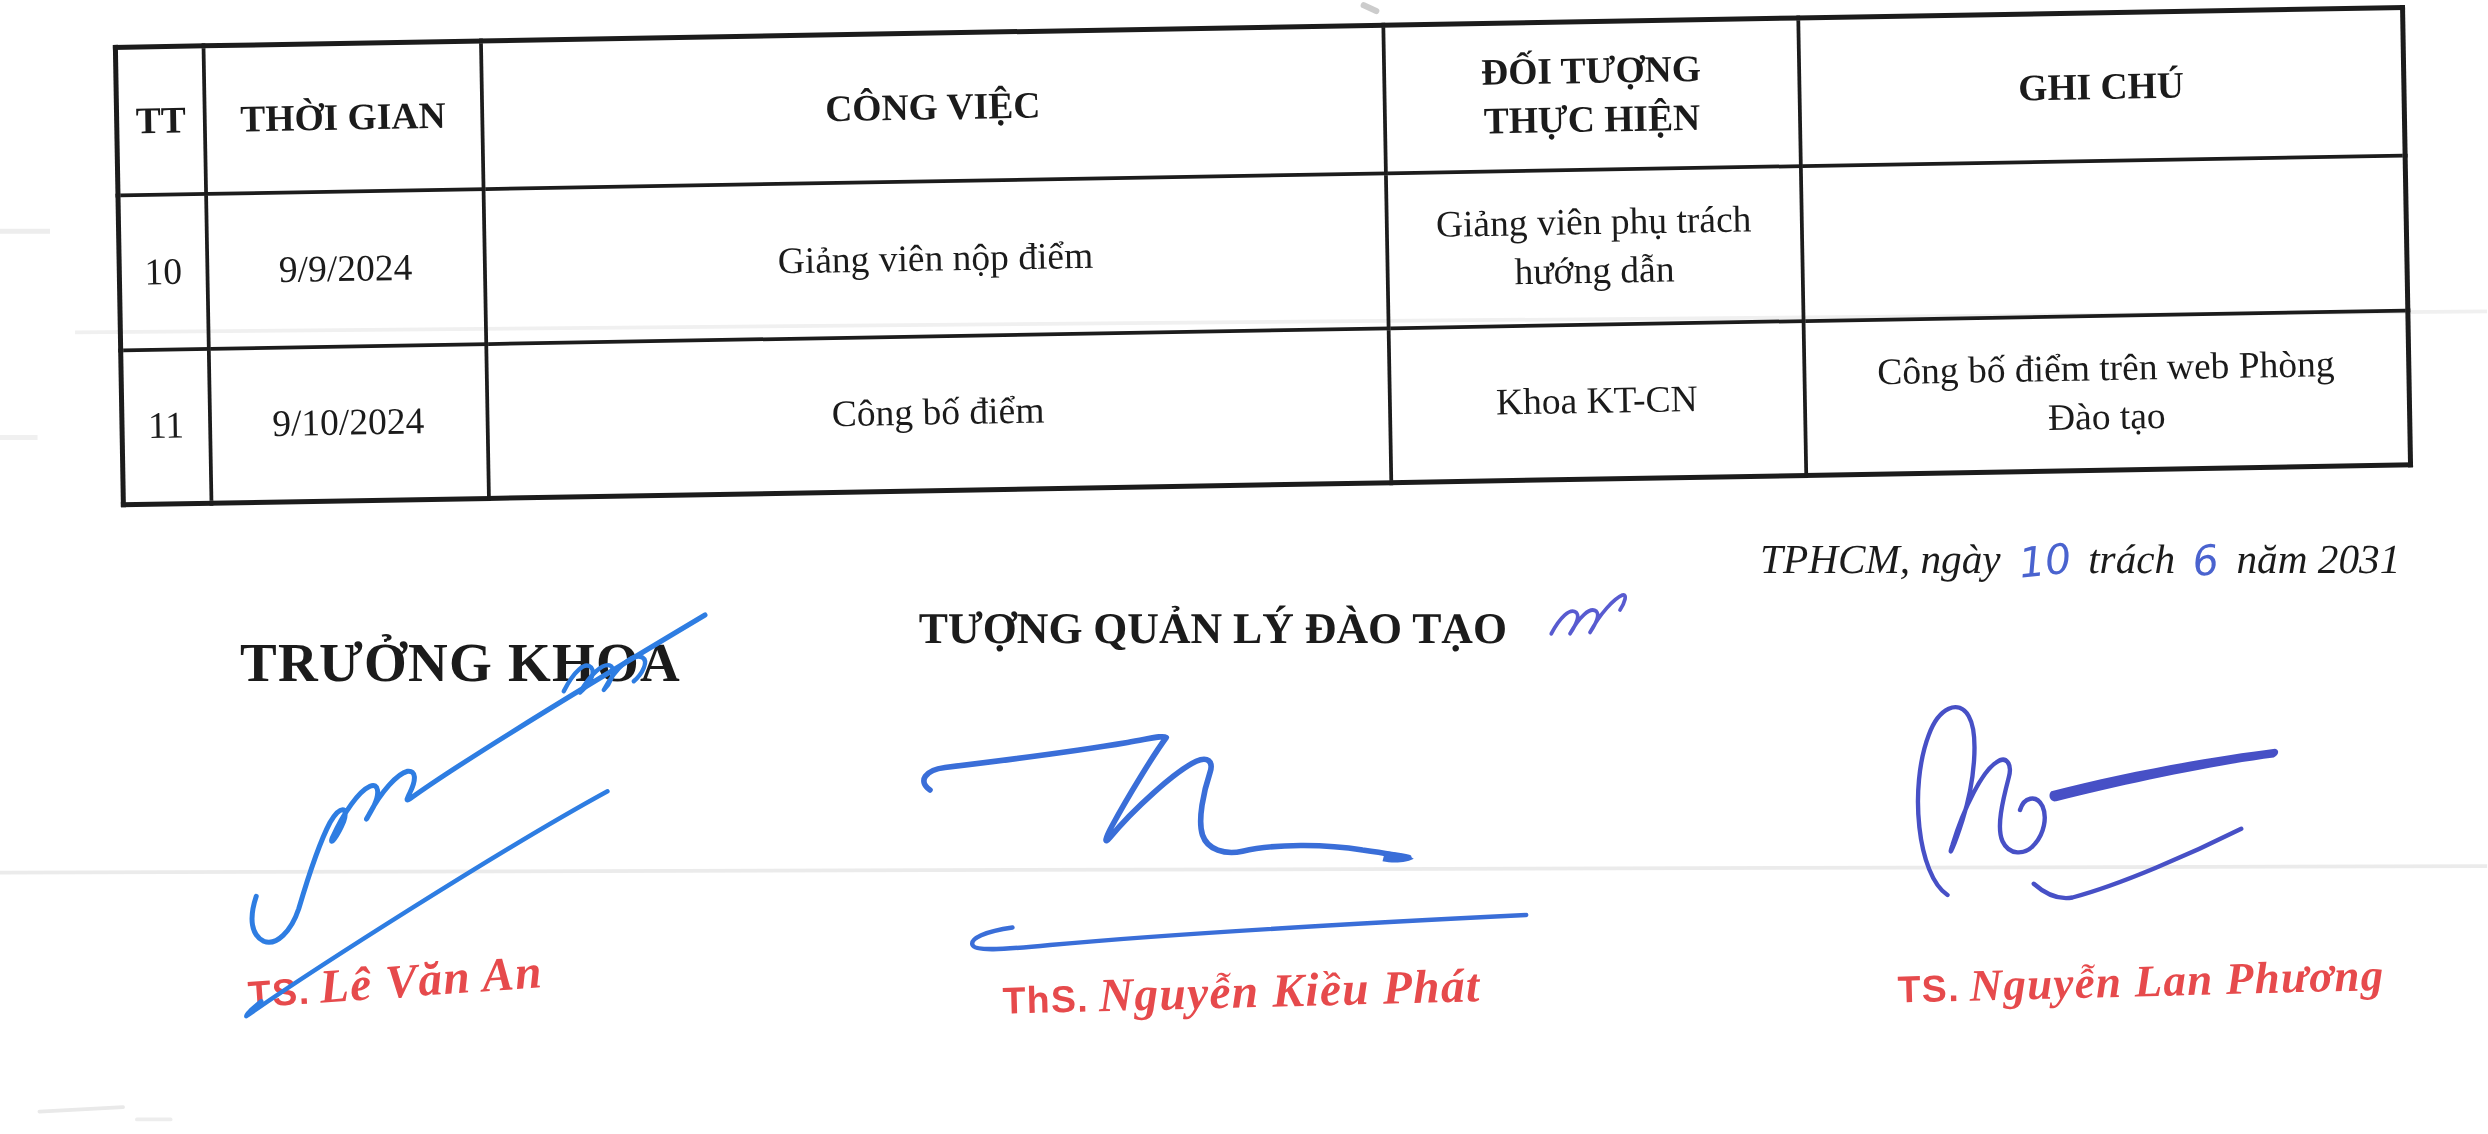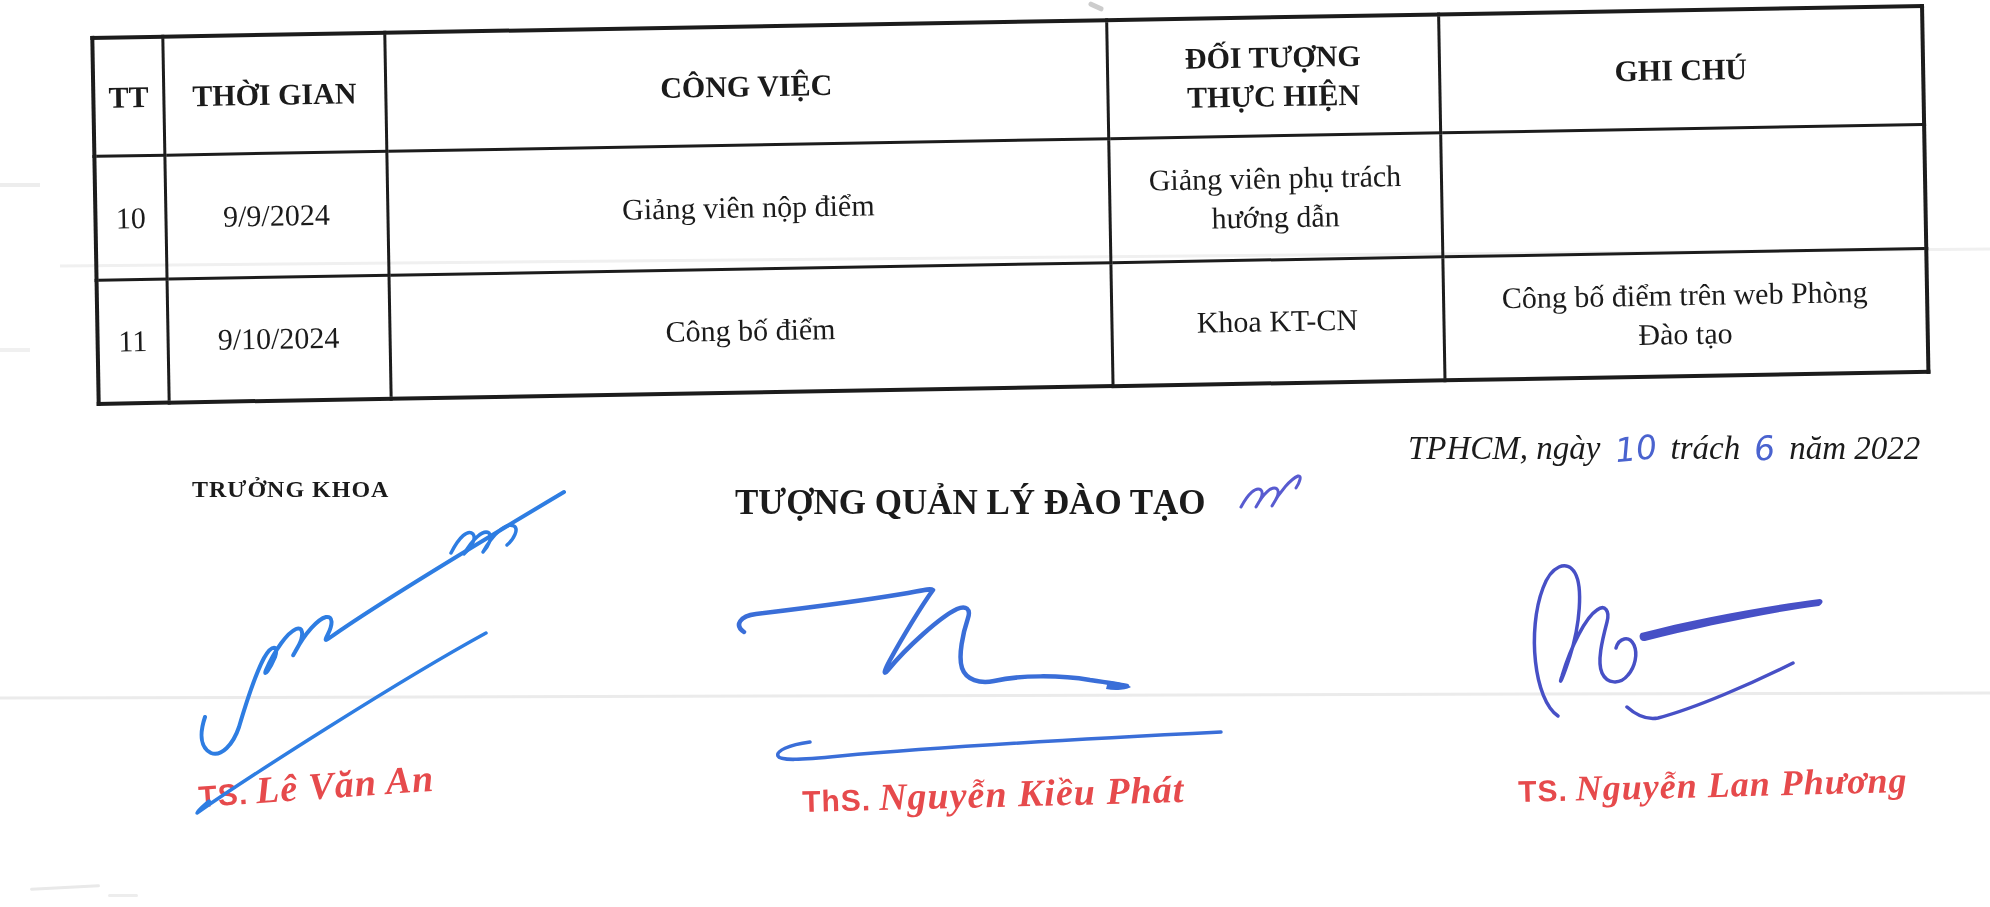--- a/index.html
+++ b/index.html
@@ -43,21 +43,21 @@
     display:flex;align-items:center;gap:11px;
   }
   .hand-num{
     color:#4a63cf;font-family:"DejaVu Sans",sans-serif;
     font-style:italic;font-size:33px;
     display:inline-block;transform:rotate(-6deg);
     margin:0 3px;
   }
   
   .sig-title{position:absolute;font-weight:bold;white-space:nowrap;}
-  .t-khoa{left:192px;top:476px;font-size:24px;letter-spacing:1px;}
+  .t-khoa{left:192px;top:505px;font-size:44px;letter-spacing:1px;}
   .t-phong{left:735px;top:483px;font-size:35px;}
   .t-ban{left:1540px;top:470px;font-size:34px;letter-spacing:1px;}
   
   .red-name{
     position:absolute;color:#e64a4c;white-space:nowrap;
     display:flex;align-items:baseline;gap:8px;
   }
   .red-prefix{
     font-family:"Liberation Sans",sans-serif;
     font-size:30px;font-weight:bold;letter-spacing:1px;
@@ -132,21 +132,21 @@
       </tr>
     </tbody>
       </table>
   </div>
 
   <div class="date-line">
     <span>TPHCM, ngày</span>
       <span class="hand-num">10</span>
       <span>trách</span>
       <span class="hand-num">6</span>
-      <span>năm 2022</span>
+      <span>năm 2031</span>
   </div>
 
   <div class="sig-title t-khoa">TRƯỞNG KHOA</div>
   <div class="sig-title t-phong">TƯỢNG QUẢN LÝ ĐÀO TẠO</div>
 
   <div class="red-name n1">
     <span class="red-prefix">TS.</span>
     <span class="red-script">Lê Văn An</span>
   </div>
   <div class="red-name n2">

